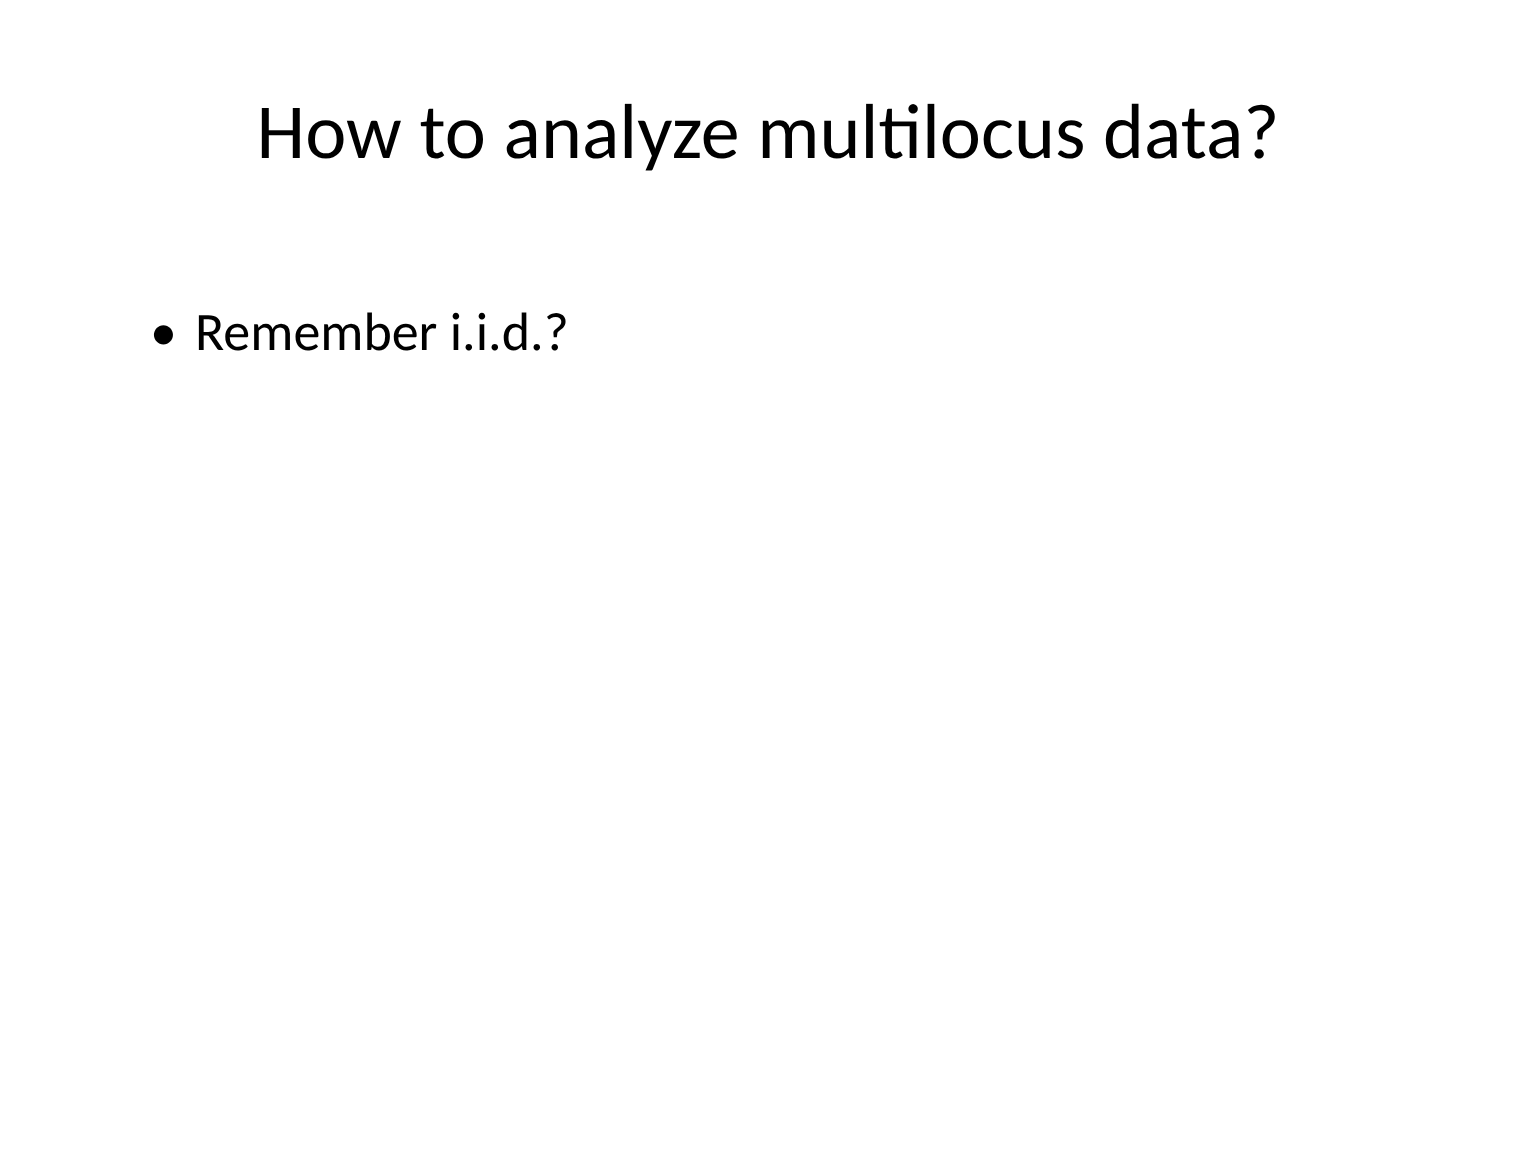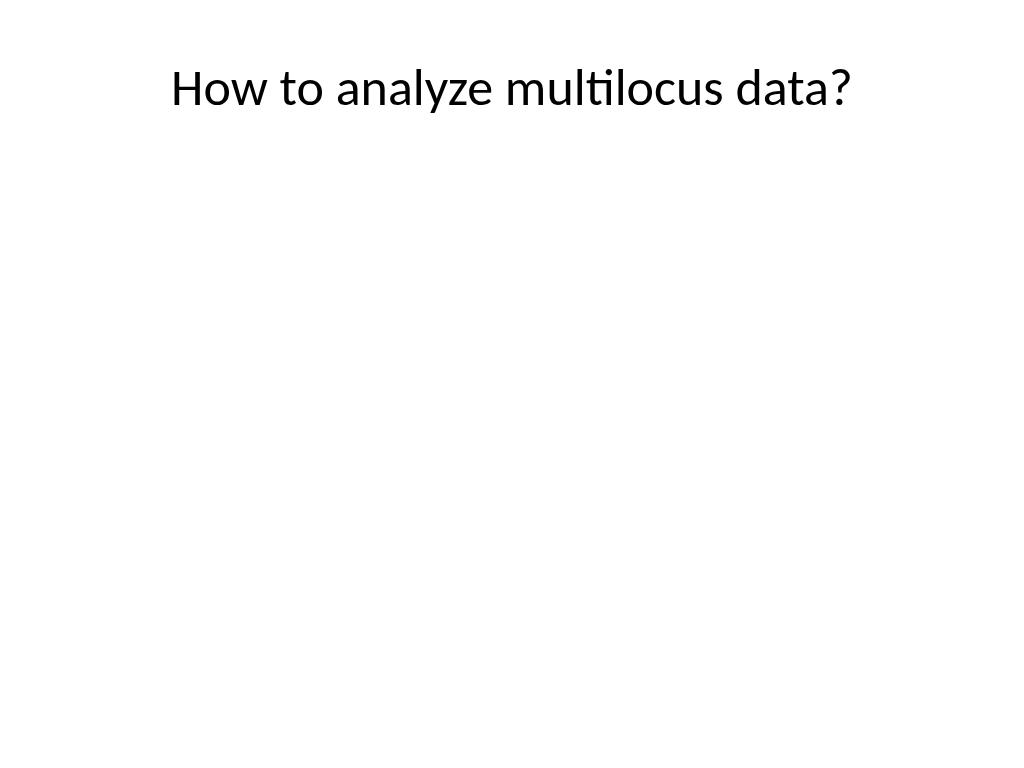--- a/index.html
+++ b/index.html
@@ -46,13 +46,18 @@
       left: 0;
       top: 0;
       font-size: 36px;
     }
   </style>
 </head>
 <body>
 
 <div class="slide">
   <h1 class="title">How to analyze multilocus data?</h1>
+  <div class="content">
+    <ul class="bullet-list">
+      <li class="bullet-item">Remember i.i.d.?</li>
+    </ul>
+  </div>
 </div>
 
 </body></html>

